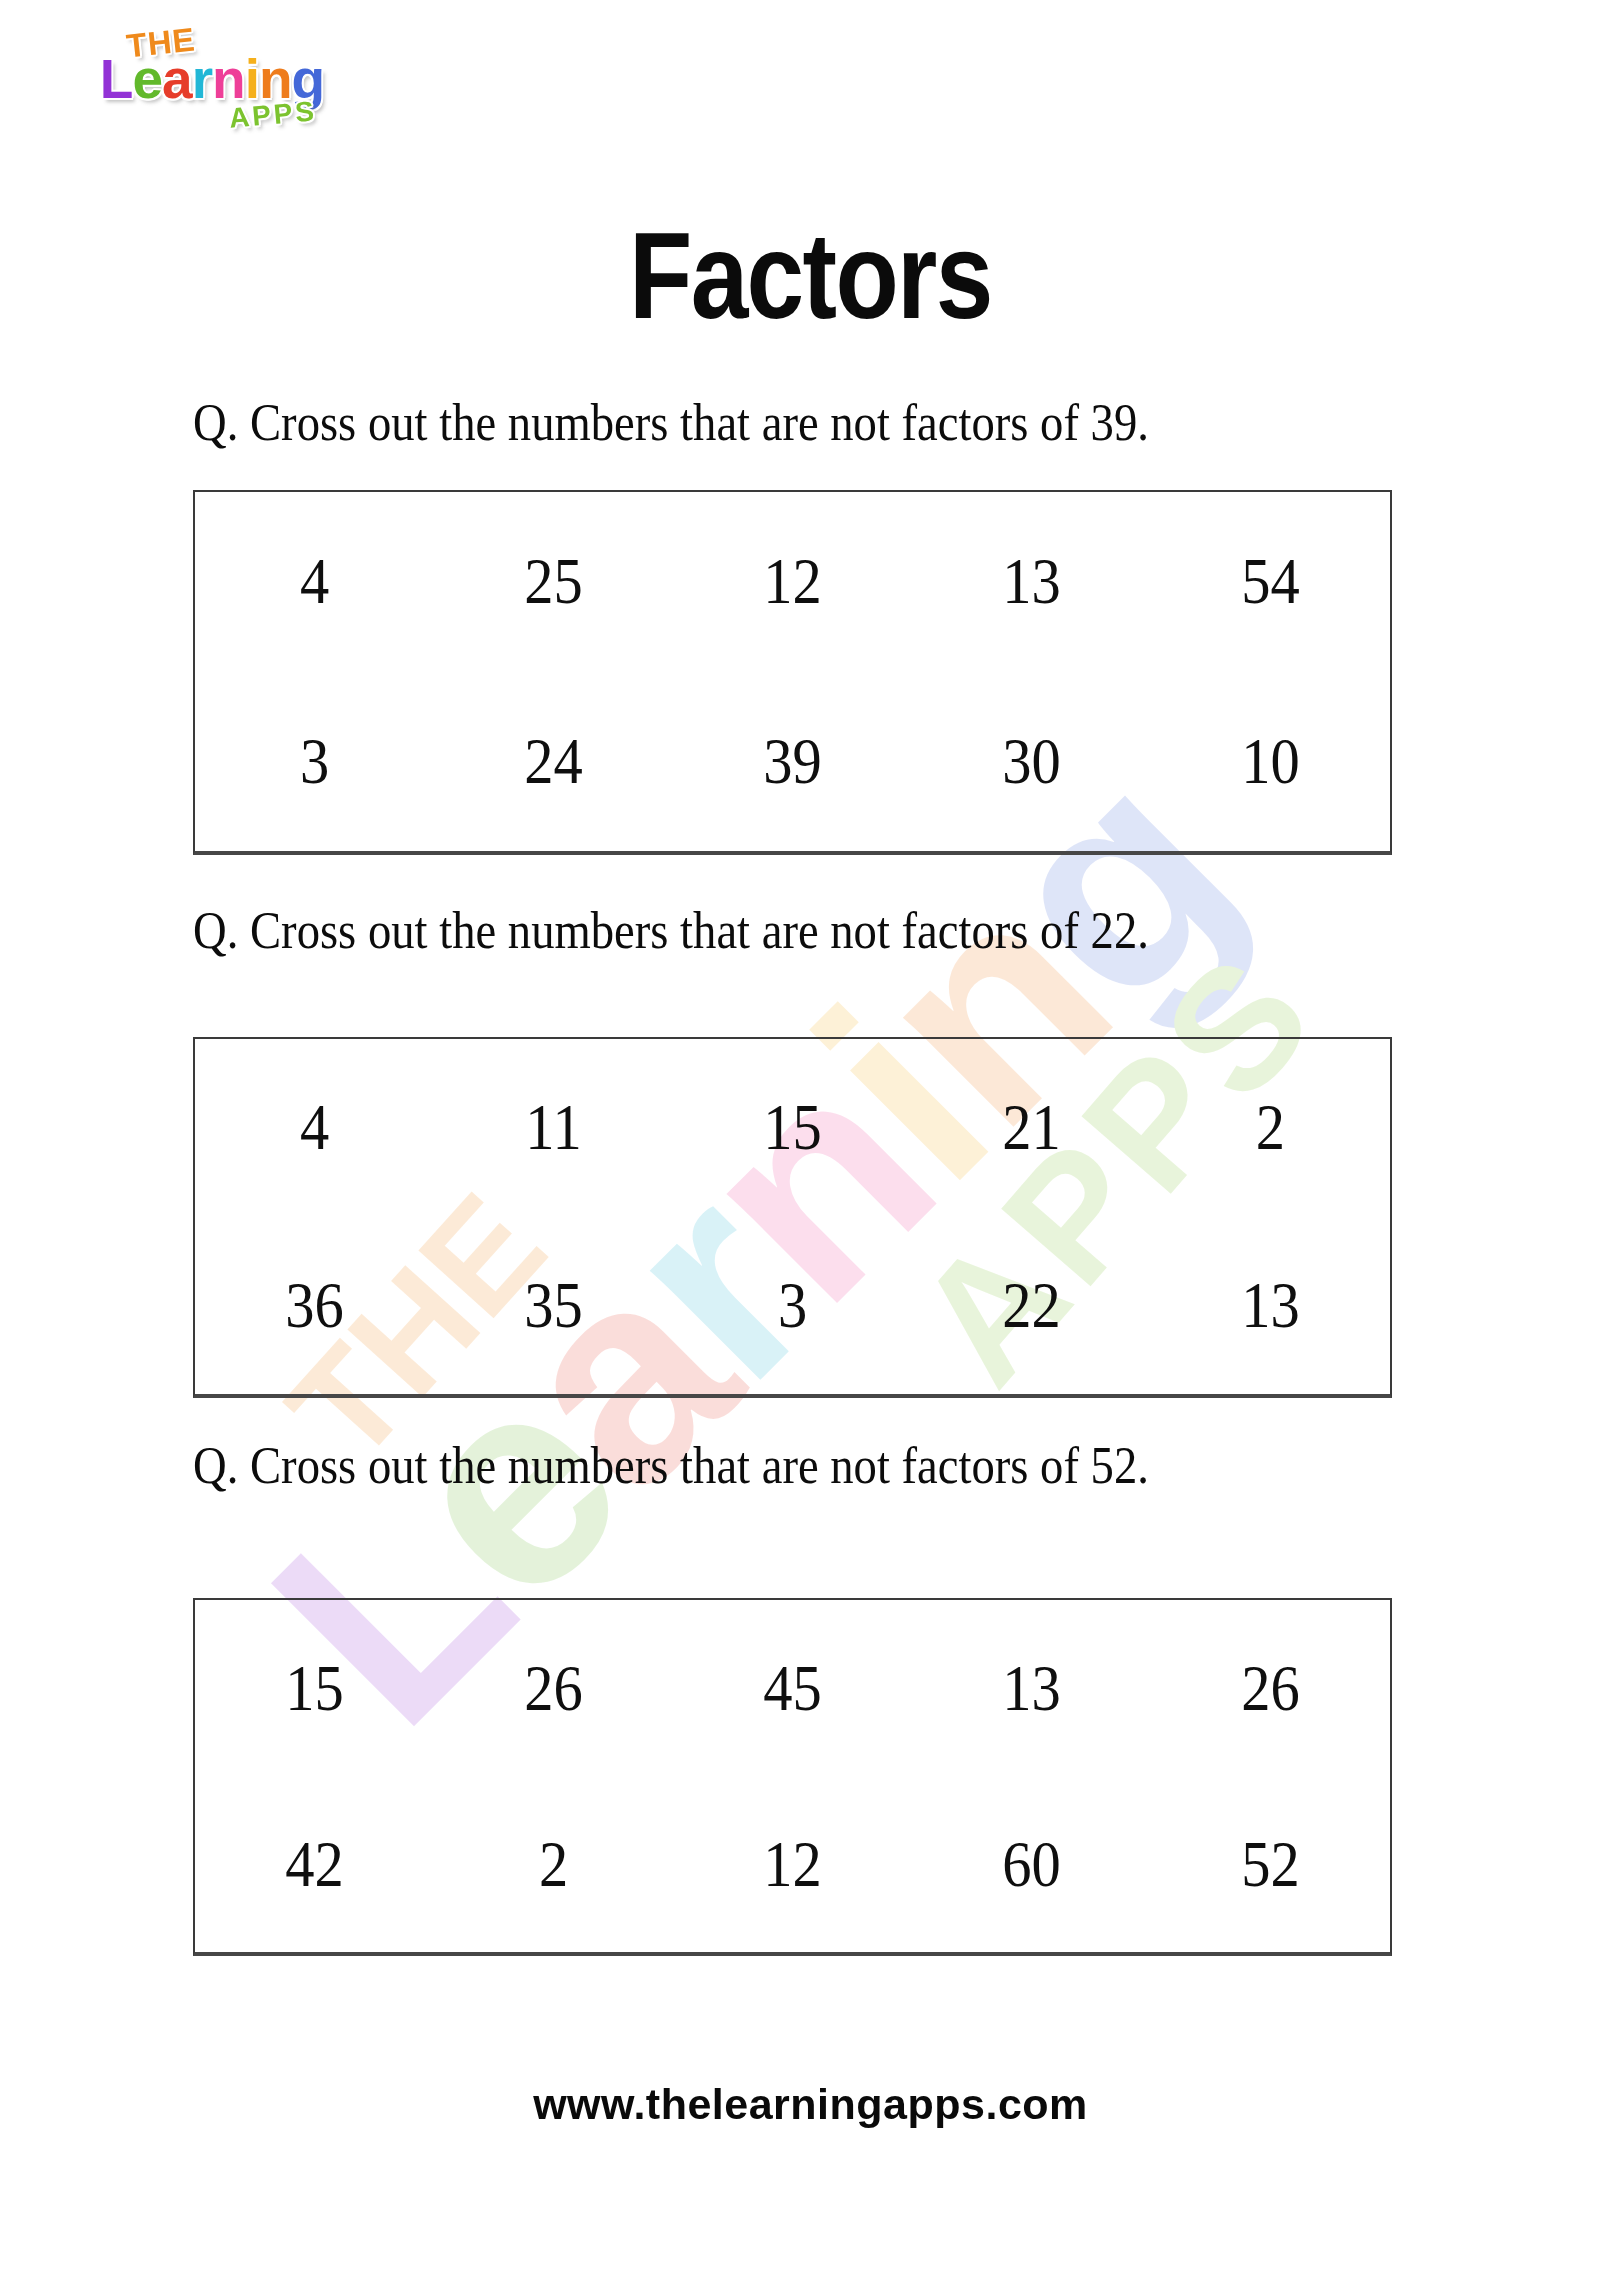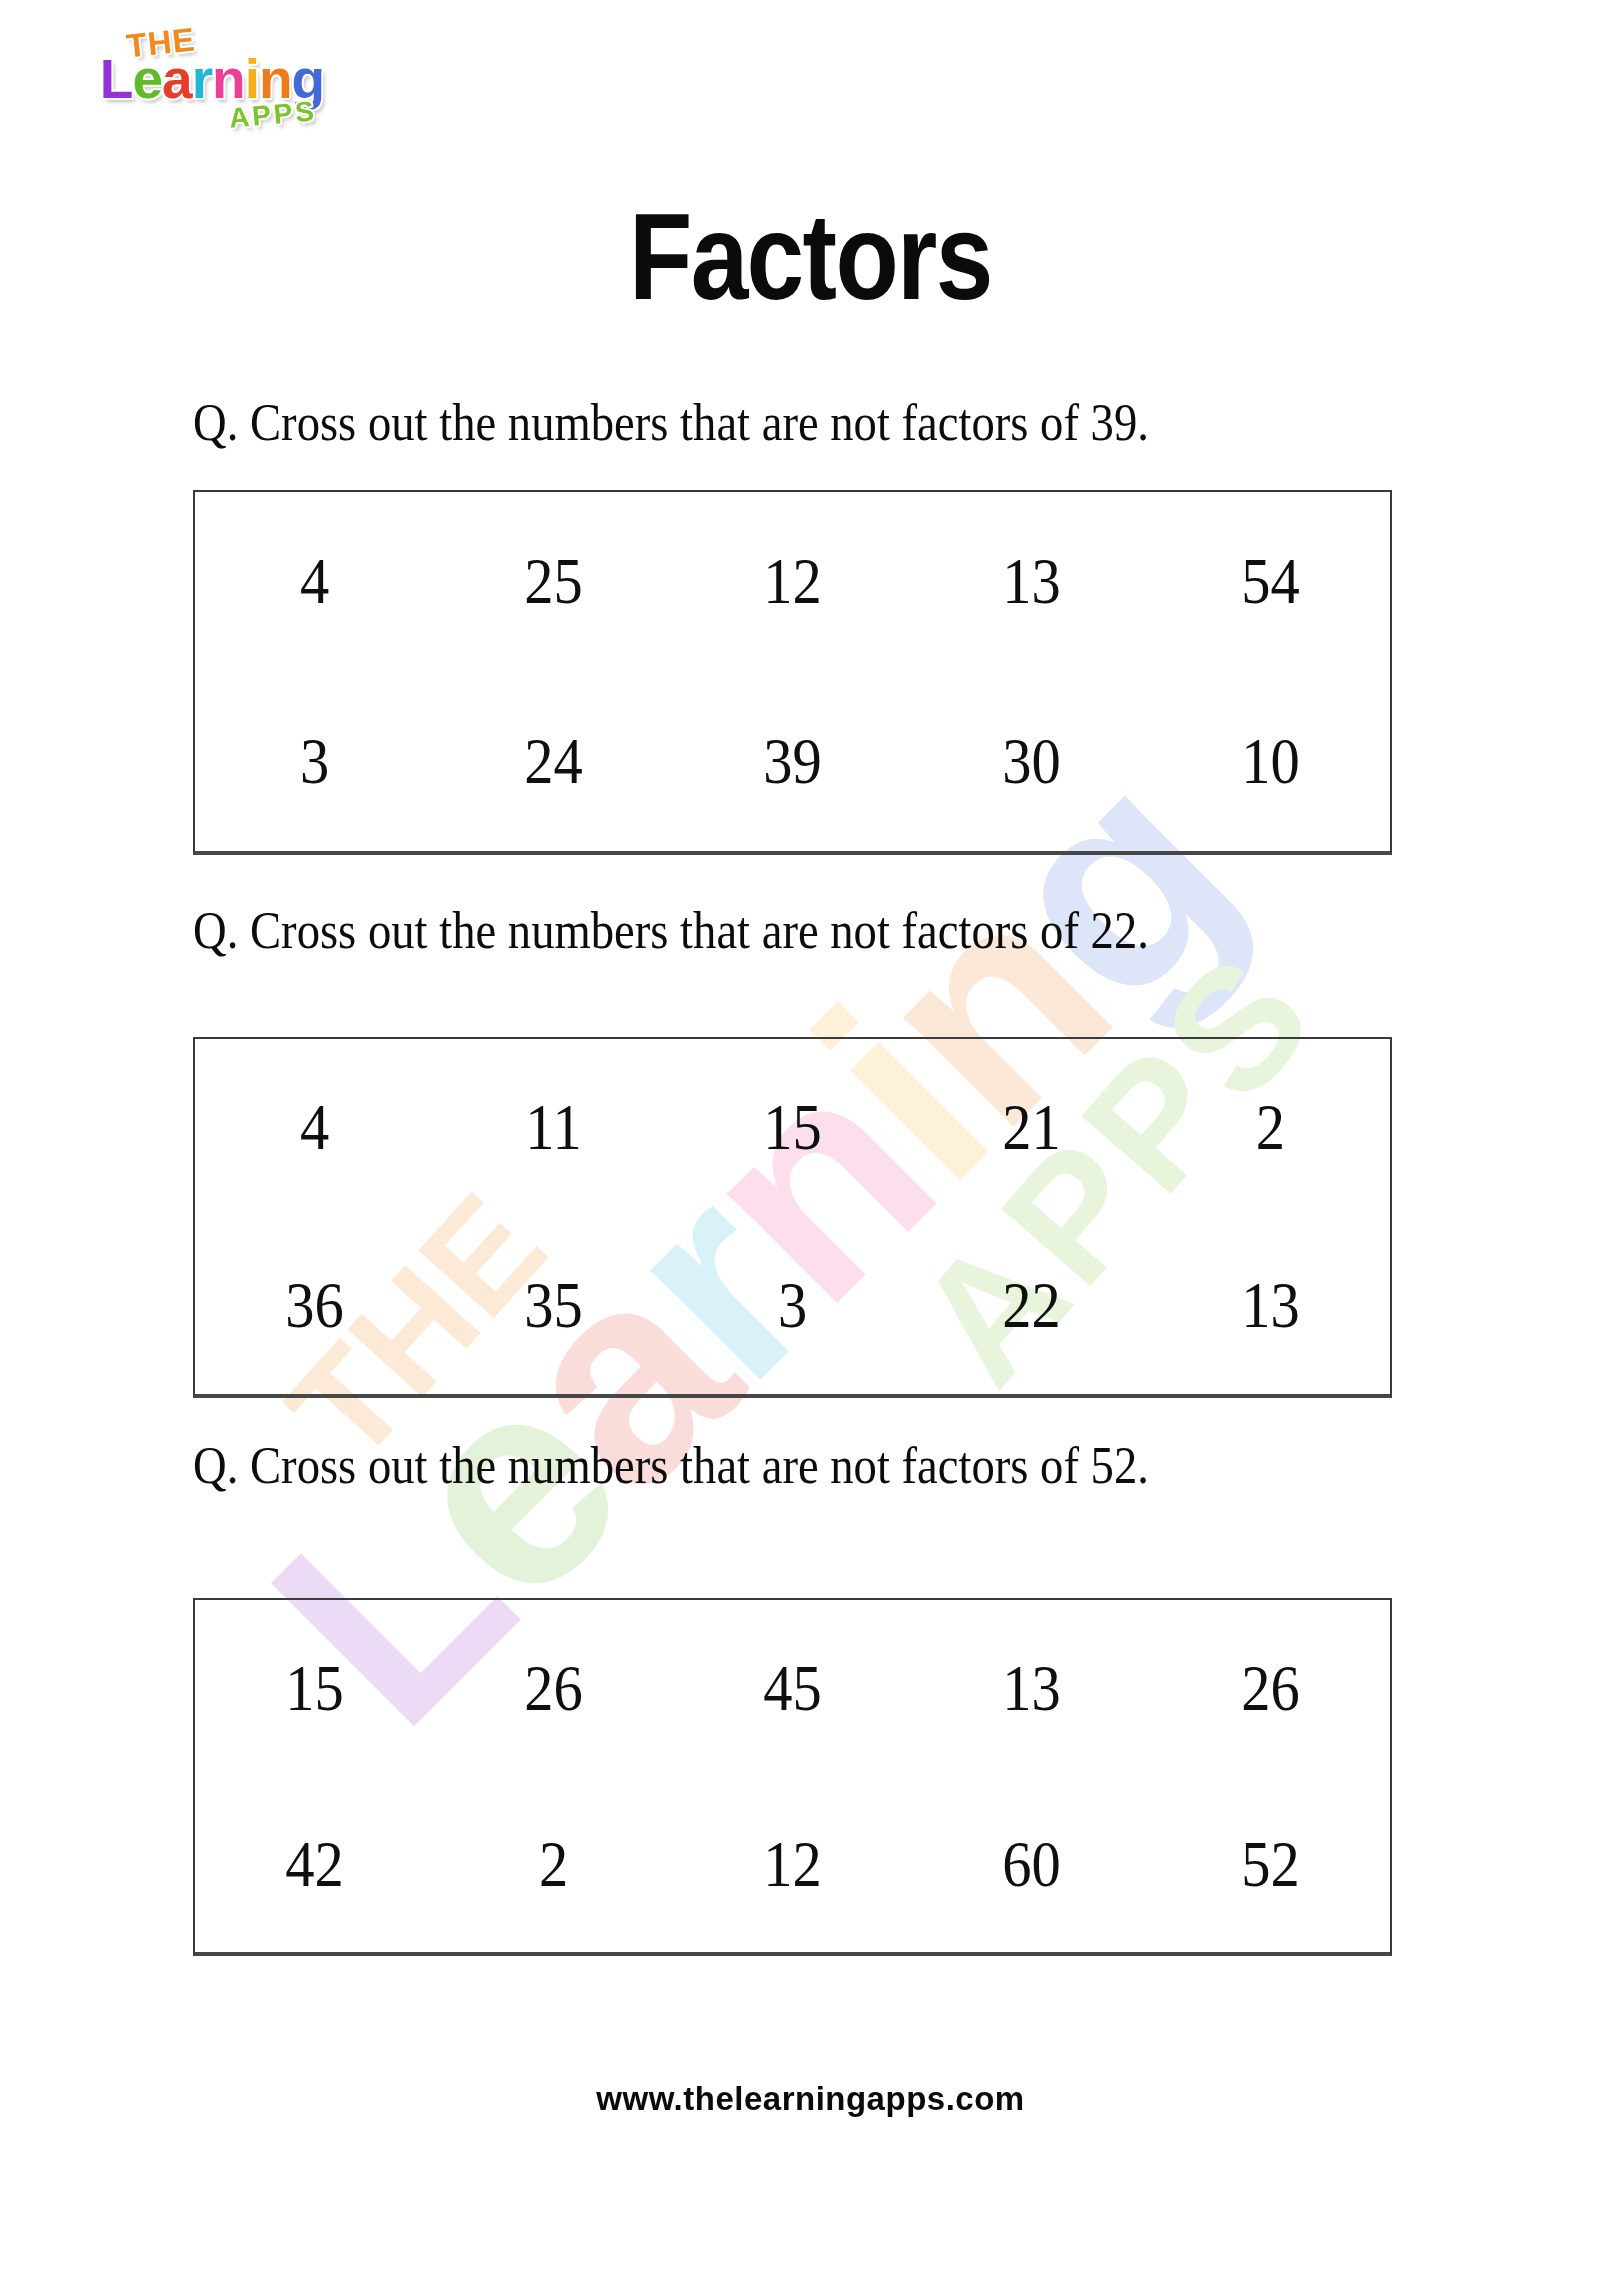--- a/index.html
+++ b/index.html
@@ -30,21 +30,21 @@
     position:absolute;left:29px;top:451px;width:1470px;height:1617px;z-index:0;
     display:flex;flex-direction:column;align-items:center;justify-content:center;
     transform:rotate(-45deg);opacity:0.17;pointer-events:none;
   }
   .watermark .wm-the{font-family:"Liberation Sans",sans-serif;font-weight:900;font-size:147px;transform:translateX(-294px) rotate(-3deg);margin-bottom:-39px;}
   .watermark .wm-learning{font-family:"Liberation Sans",sans-serif;font-weight:900;font-size:294px;line-height:.9;letter-spacing:-5.9px;white-space:nowrap;}
   .watermark .wm-apps{font-family:"Liberation Sans",sans-serif;font-weight:900;font-size:172px;transform:translateX(314px) rotate(-4deg);margin-top:-29px;letter-spacing:7.8px;}
 
   
   .title{
-    position:absolute;top:196px;left:0;right:0;text-align:center;z-index:2;text-decoration:underline;
+    position:absolute;top:215px;left:0;right:0;text-align:center;z-index:2;text-decoration:underline;
   }
   .title span{
     display:inline-block;font-family:"Liberation Sans",sans-serif;font-weight:900;
     font-size:122px;line-height:1;letter-spacing:-2px;transform:scaleX(.85);color:#0b0b0b;
   }
   .prompt{
     position:absolute;left:193px;z-index:2;font-size:53px;line-height:1.15;
     transform:scaleX(.88);transform-origin:left center;white-space:nowrap;color:#0c0c0c;
   }
   .p1{top:392px;} .p2{top:900px;} .p3{top:1435px;}
@@ -55,21 +55,21 @@
     display:grid;grid-template-columns:repeat(5,1fr);grid-template-rows:1fr 1fr;
   }
   .b1{top:490px;height:365px;} .b2{top:1037px;height:361px;} .b3{top:1598px;height:358px;}
   .cell{
     display:flex;align-items:center;justify-content:center;
     font-size:65px;color:#0f0f0f;transform:scaleX(.9);cursor:pointer;
   }
 
   .footer{
     position:absolute;top:2080px;left:0;right:0;text-align:center;z-index:2;
-    font-family:"Liberation Sans",sans-serif;font-weight:bold;font-size:33px;color:#0a0a0a;letter-spacing:0.5px;
+    font-family:"Liberation Sans",sans-serif;font-weight:bold;font-size:43px;color:#0a0a0a;letter-spacing:0.5px;
   }
 </style>
 </head>
 <body>
 
 <div class="watermark">
   <span class="wm-the" style="color: rgb(239, 138, 28);">THE</span>
   <span class="wm-learning"><span style="color: rgb(147, 51, 214);">L</span><span style="color: rgb(98, 185, 44);">e</span><span style="color: rgb(230, 61, 42);">a</span><span style="color: rgb(34, 183, 214);">r</span><span style="color: rgb(238, 63, 152);">n</span><span style="color: rgb(245, 176, 28);">i</span><span style="color: rgb(238, 124, 28);">n</span><span style="color: rgb(68, 104, 216);">g</span></span>
   <span class="wm-apps" style="color: rgb(124, 195, 47);">APPS</span>
 </div>

